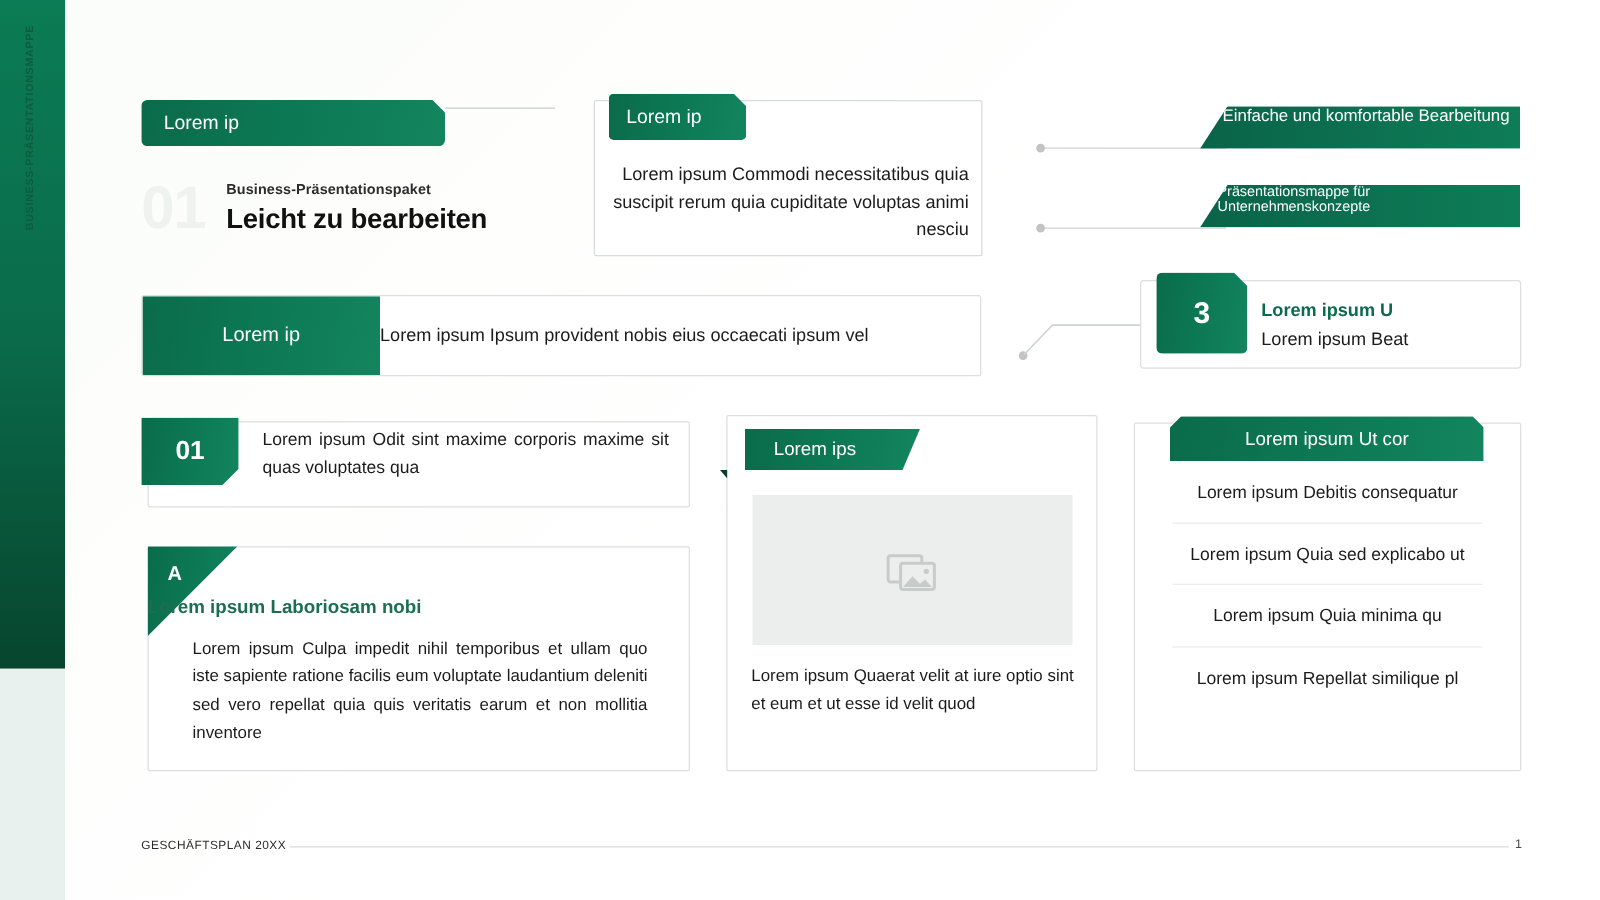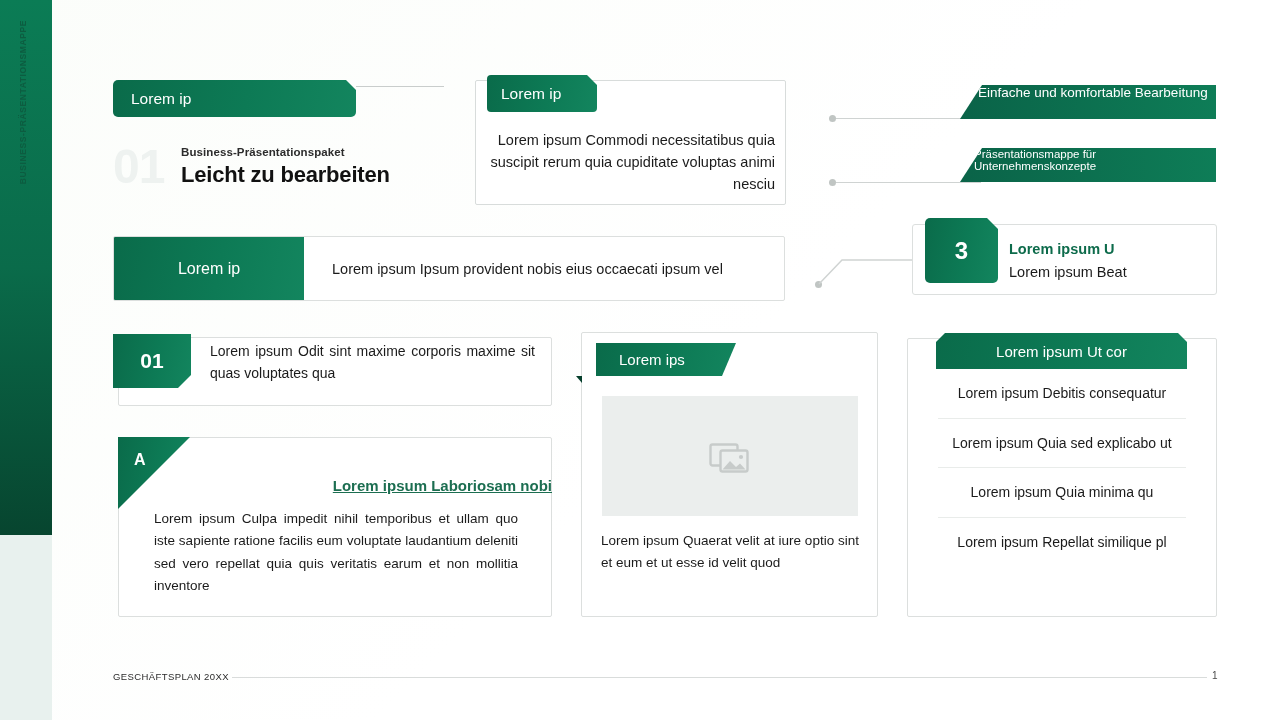--- a/index.html
+++ b/index.html
@@ -178,21 +178,20 @@
     display: flex;
     align-items: center;
     justify-content: center;
     color: #fff;
     font-size: 16px;
   }
   .split-right {
     flex: 1;
     display: flex;
     align-items: center;
-    padding-left: 28px;
     font-size: 14.5px;
     color: #1b1b1b;
   }
 
   
   .n3-card {
     position: absolute;
     left: 912px; top: 224px;
     width: 305px; height: 71px;
     border: 1px solid #dcdfde;
@@ -279,25 +278,24 @@
   .ca-corner span {
     color: #fff;
     font-size: 16px;
     font-weight: 700;
     margin: 14px 0 0 16px;
   }
   .ca-title {
     position: absolute;
     left: 118px; top: 477px;
     width: 434px;
-    text-align: right;
+    text-align: left;
     font-size: 15px;
     font-weight: 600;
     color: #1c6e51;
-    text-decoration: underline;
   }
   .ca-body {
     position: absolute;
     left: 154px; top: 508px;
     width: 364px;
     font-size: 13.5px;
     color: #1b1b1b;
     text-align: justify;
     line-height: 1.65;
   }

